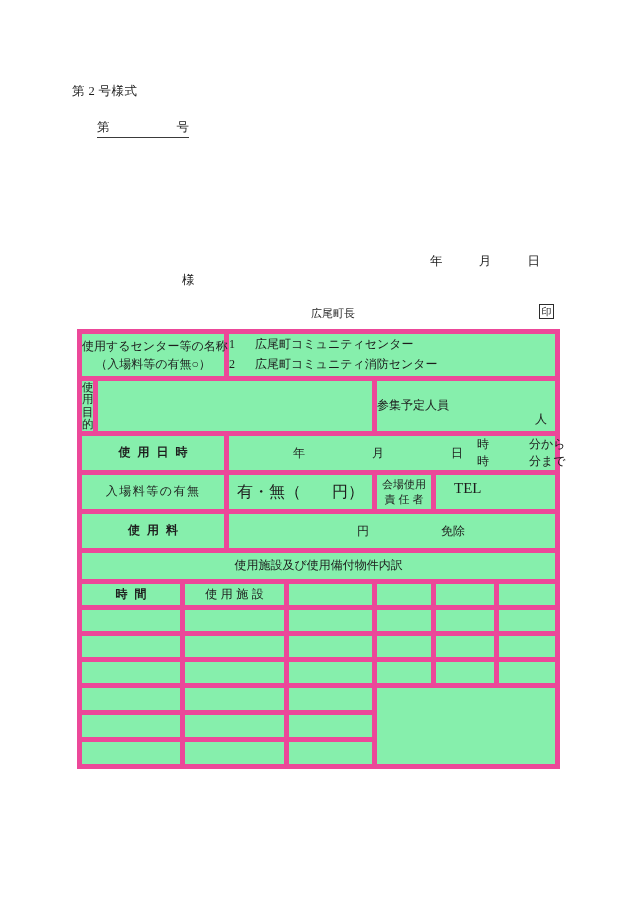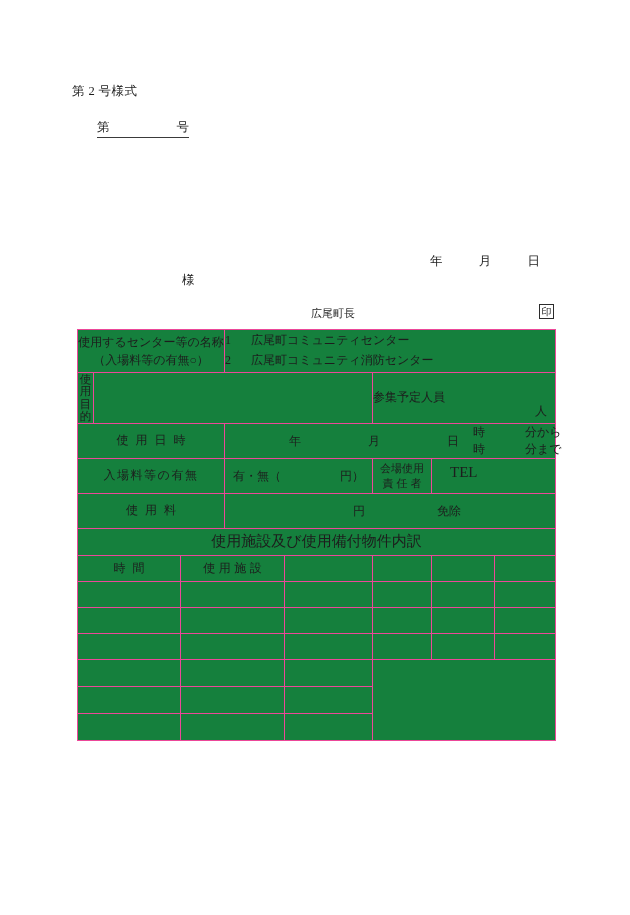--- a/index.html
+++ b/index.html
@@ -123,36 +123,37 @@
   .form-table {
     position: absolute;
     left: 77px;
     top: 329px;
     width: 478px;
     border-collapse: collapse;
     table-layout: fixed;
     font-size: 12px;
   }
   .form-table td {
-    border: 1px solid #ec4899;
+    border: 5px solid #ec4899;
     padding: 0;
     vertical-align: middle;
-    background: #15803d;
+    background: #86efac;
   }
 
   .pad {
     padding: 3px 7px;
     box-sizing: border-box;
   }
 
   .lbl-spread {
     letter-spacing: 7px;
     text-indent: 7px;
     text-align: center;
     white-space: nowrap;
+    font-weight: bold;
   }
   .lbl-spread-sm {
     letter-spacing: 3.5px;
     text-indent: 3.5px;
     text-align: center;
     white-space: nowrap;
   }
   .center { text-align: center; margin-top: 16px; }
   .nowrap { white-space: nowrap; }
 
@@ -245,21 +246,21 @@
     position: absolute;
     left: 212px;
     top: 50%;
     transform: translateY(-50%);
   }
 
   
   .adm-cell {
     position: relative;
     height: 34px;
-    font-size: 12px;
+    font-size: 16px;
     padding-left: 8px;
   }
   .adm-cell .open {
     position: absolute;
     left: 8px;
     top: 50%;
     transform: translateY(-50%);
     white-space: nowrap;
   }
   .adm-cell .close {
@@ -286,21 +287,21 @@
   }
   .tel-cell .tel {
     position: absolute;
     left: 18px;
     top: 5px;
   }
 
   .section-head {
     height: 26px;
     text-align: center;
-    font-size: 15px;
+    font-size: 12px;
     white-space: nowrap;
   }
 
   .grid-head {
     height: 26px;
   }
   .row-blank { height: 26px; }
   .row-blank-tall { height: 27px; }
 </style>
 </head>

